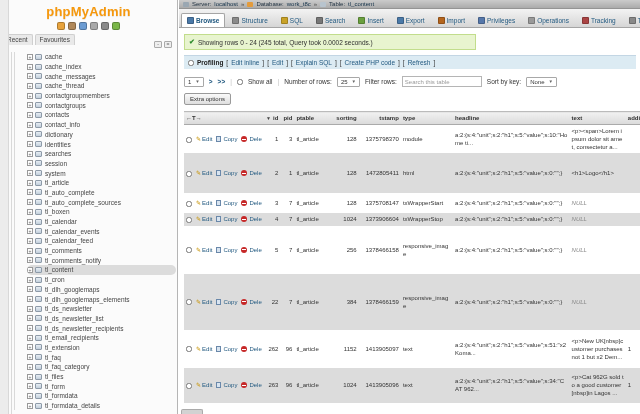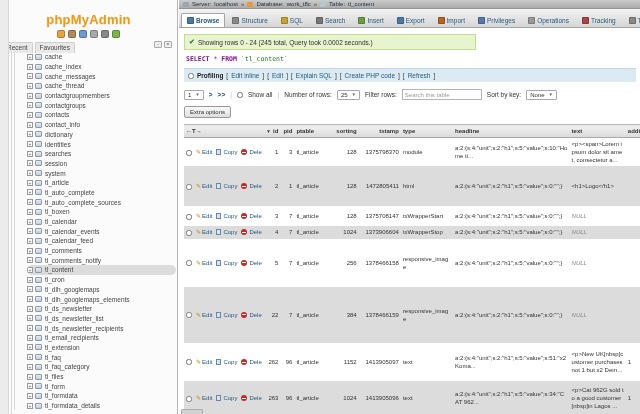--- a/index.html
+++ b/index.html
@@ -6,21 +6,21 @@
     --accent:#235a81; --logo:#f6980c; --success-bg:#e8f4cf; --success-border:#c2dd8c;
     --stripe:#dcdcdc; --null:#888; --profiling-bg:#dcebf3;
   }
   *{margin:0;padding:0;box-sizing:border-box;}
   html,body{width:640px;height:414px;overflow:hidden;}
   body{font-family:"Liberation Sans",sans-serif;font-size:7px;color:#333;background:#fff;position:relative;}
 
   
   .sidebar{position:absolute;left:0;top:0;width:178px;height:414px;background:#fbfbfb;border-right:1px solid #b5b5b5;}
   .side-strip{position:absolute;left:0;top:0;width:9px;height:100%;background:#ececec;border-right:1px solid #d8d8d8;}
-  .logo{padding-top:12px;text-align:center;font-size:13px;font-weight:bold;color:var(--logo);letter-spacing:0.2px;text-shadow:0 1px 0 #e8e8e8;}
+  .logo{padding-top:4px;text-align:center;font-size:13px;font-weight:bold;color:var(--logo);letter-spacing:0.2px;text-shadow:0 1px 0 #e8e8e8;}
   .side-icons{display:flex;justify-content:center;gap:3px;padding:3px 0 2px;}
   .side-icon{width:8px;height:8px;border-radius:2px;display:inline-block;border:1px solid rgba(0,0,0,.25);}
   .side-tabs{display:flex;gap:2px;padding:2px 0 0 2px;}
   .side-tab{background:#e9e9e9;border:1px solid #cfcfcf;border-bottom:none;border-radius:2px 2px 0 0;padding:1px 4px 2px;font-size:6.5px;color:#444;}
   .tree-controls{position:absolute;right:5px;top:41px;display:flex;gap:2px;}
   .tree-ctl{width:8px;height:7px;border:1px solid #aaa;background:#eee;font-size:5px;line-height:5px;text-align:center;color:#666;border-radius:1px;}
   .tree{position:absolute;top:52px;left:11px;right:1px;bottom:0;overflow:hidden;border-left:1px solid #d9d9d9;padding-left:2px;}
   .tree-inner{border-left:1px solid #d9d9d9;padding-left:12px;}
   .tree-item{display:flex;align-items:center;height:9.7px;white-space:nowrap;overflow:hidden;}
   .tree-item.selected{background:#dcdcdc;border-radius:5px;}
@@ -351,26 +351,20 @@
       </div>
     </div>
 
   <div class="content">
 
     <div class="success">
       <span class="check">✔</span>
       <span>Showing rows 0 - 24 (245 total, Query took 0.0002 seconds.)</span>
     </div>
 
-    <div class="sql-line">
-      <span class="kw">SELECT</span>
-      <span class="star">*</span>
-      <span class="kw">FROM</span>
-      <span class="sql-tbl">`tl_content`</span>
-    </div>
 
     <div class="profiling">
       <input type="checkbox" style="">
       <b>Profiling</b>
       <span style="display:flex;gap:3px;align-items:center;">
           <span class="bracket">[</span>
           <a class="plink" href="#">Edit inline</a>
           <span class="bracket">]</span>
           <span class="bracket">[</span>
           <a class="plink" href="#">Edit</a>

